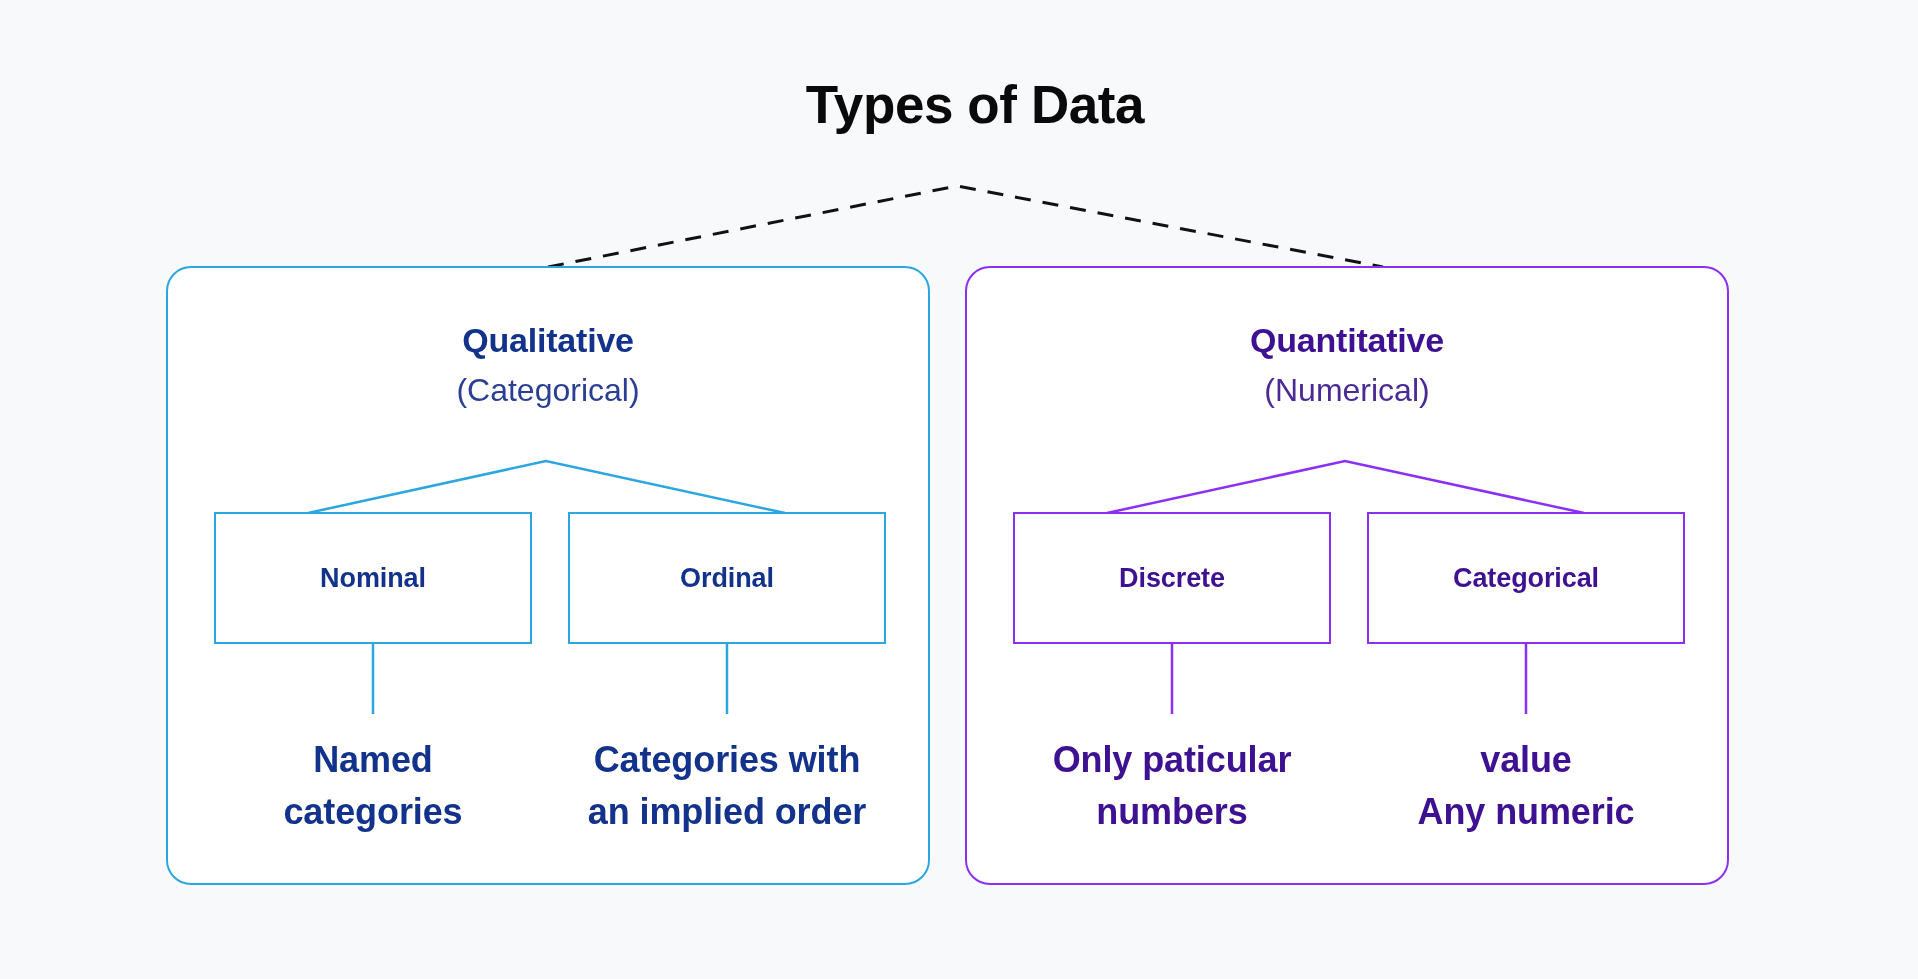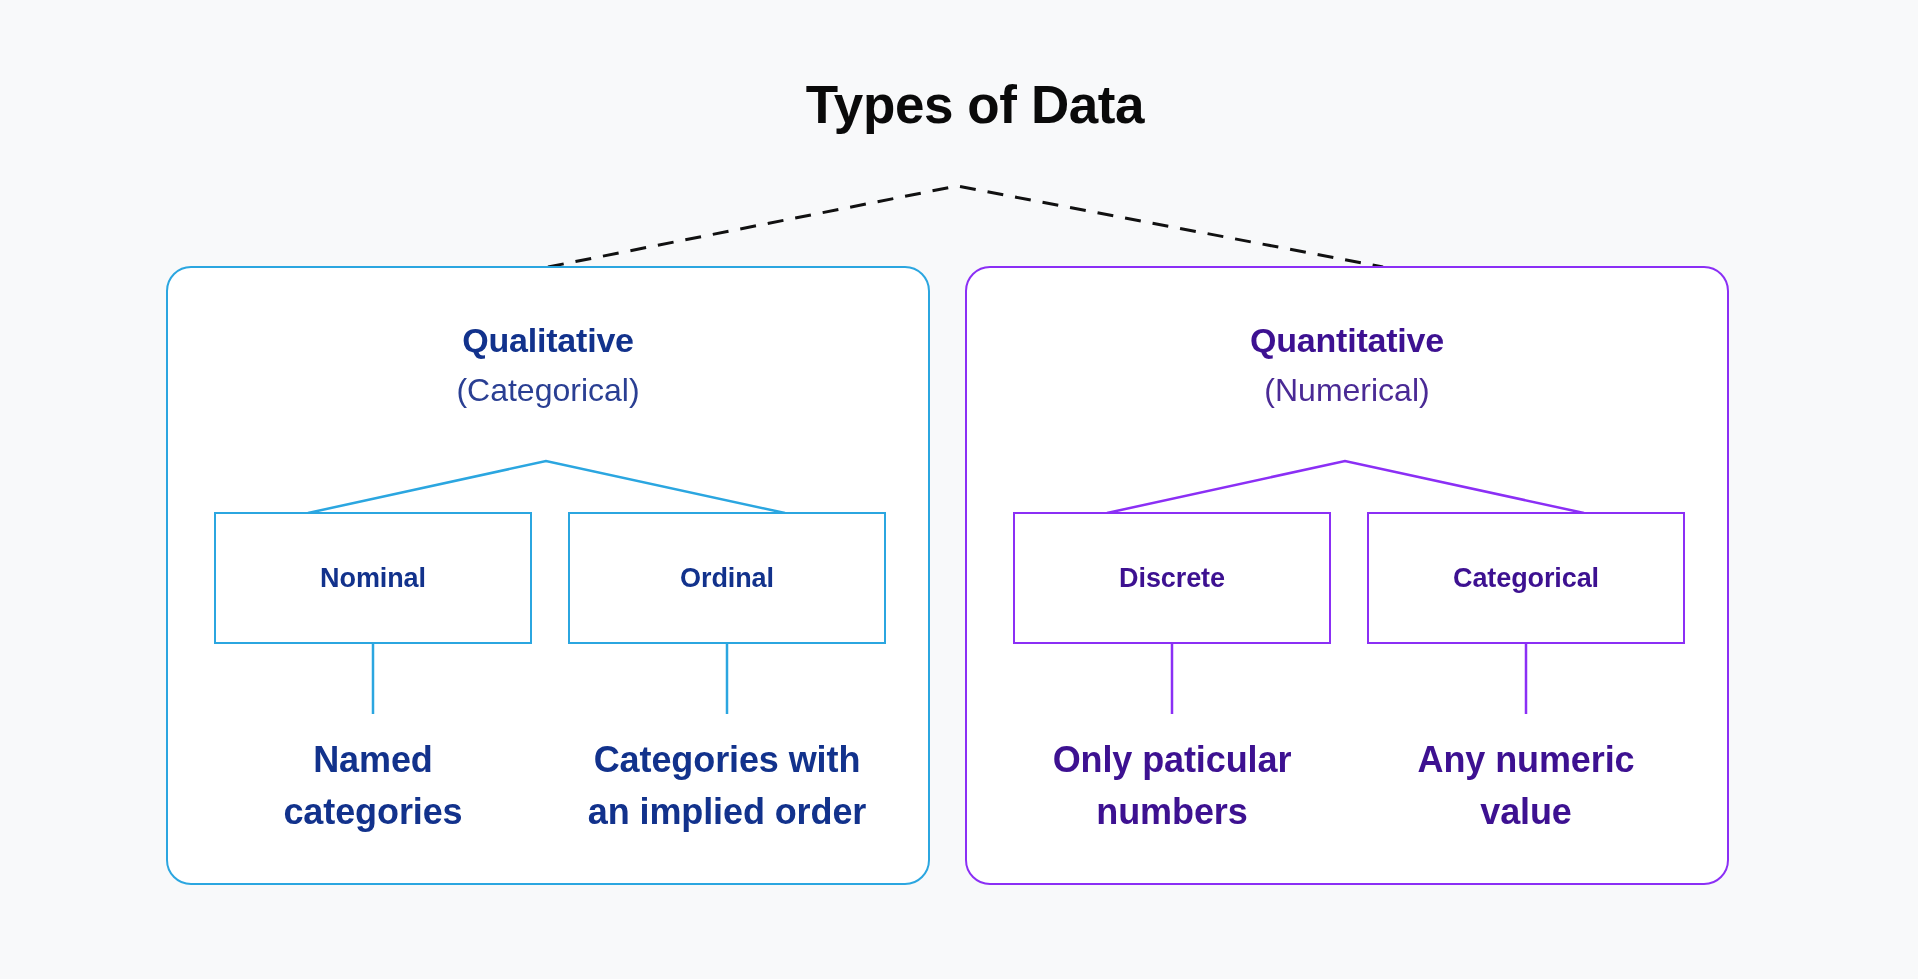--- a/index.html
+++ b/index.html
@@ -200,18 +200,18 @@
     <div class="leaf-box right">
       <span class="leaf-label">Categorical</span>
     </div>
 
     <div class="leaf-desc left">
       <span>Only paticular</span>
       <span>numbers</span>
     </div>
 
     <div class="leaf-desc right">
+      <span>value</span>
       <span>Any numeric</span>
-      <span>value</span>
     </div>
   </div>
 
 </div>
 
 </body></html>

